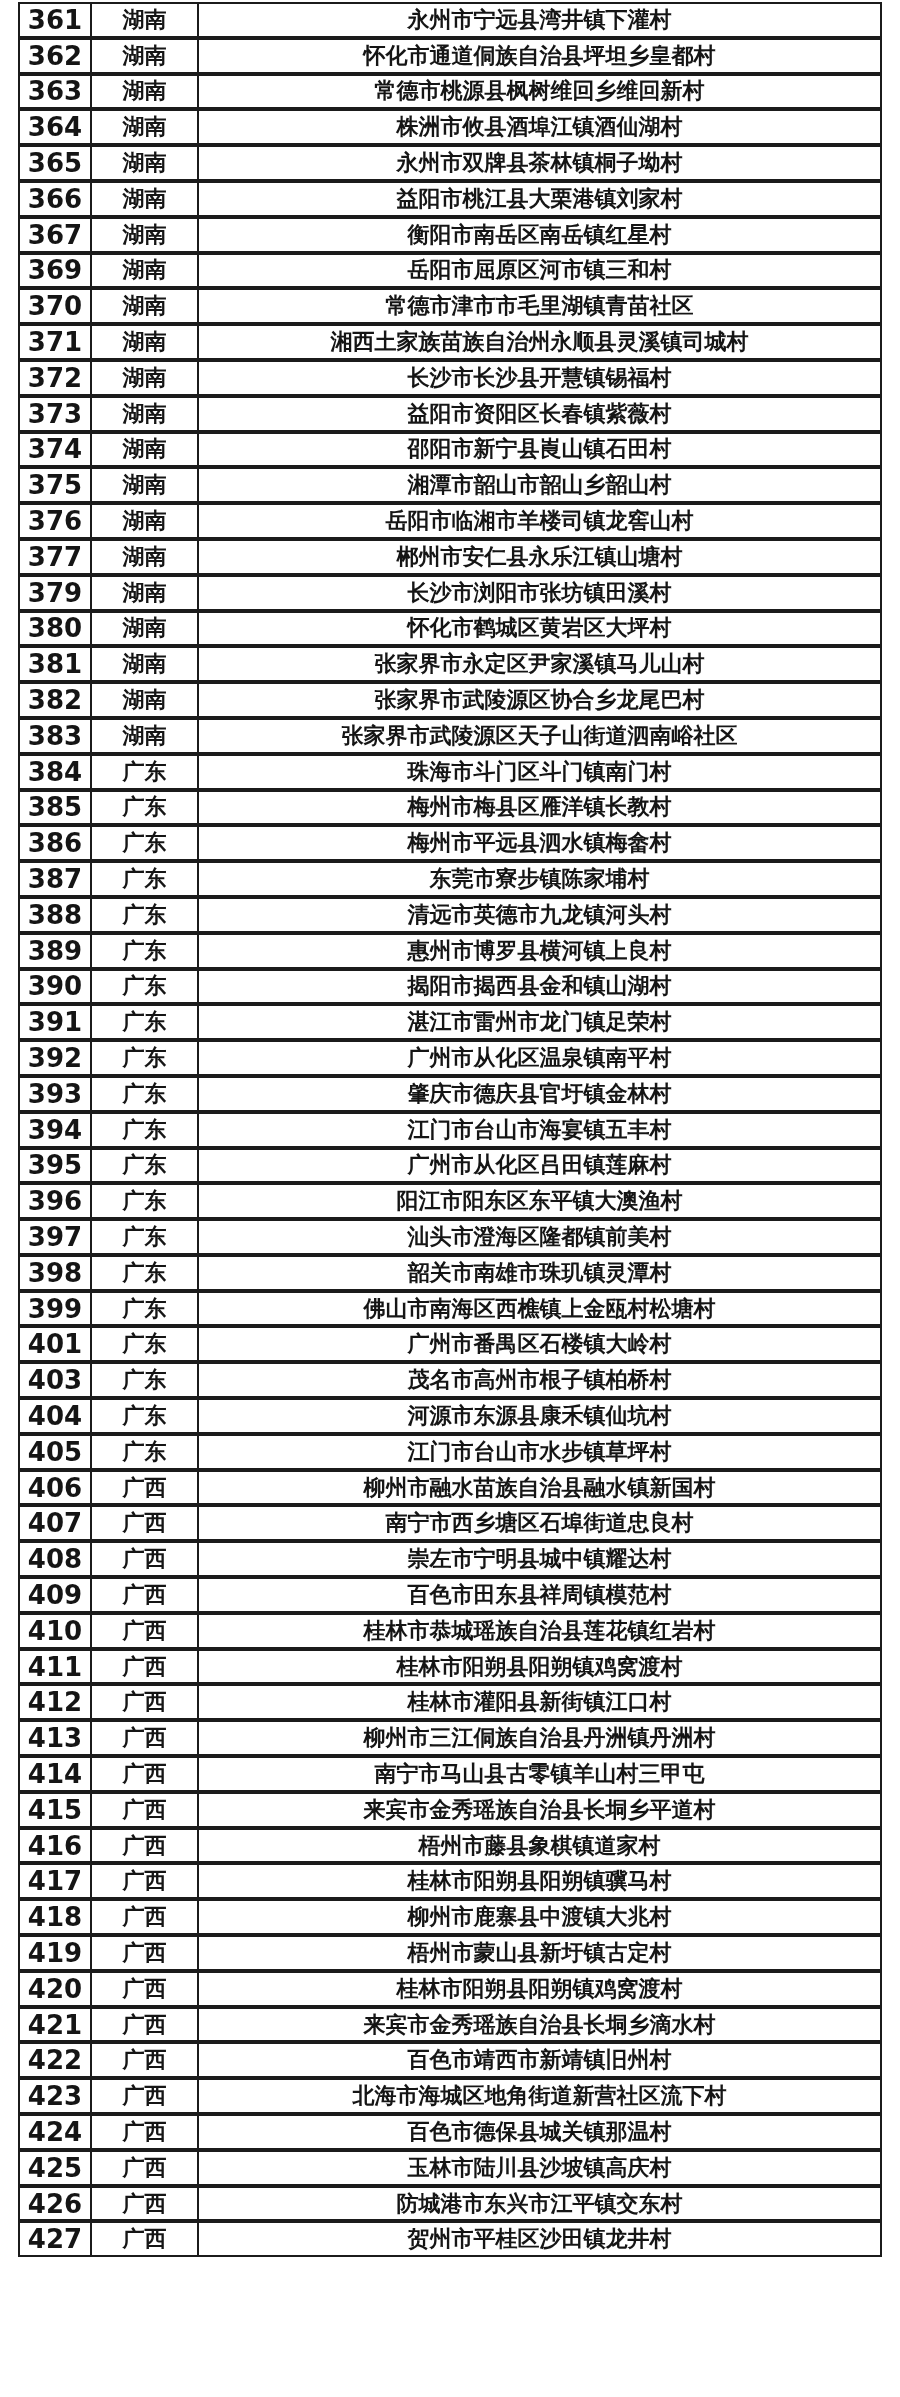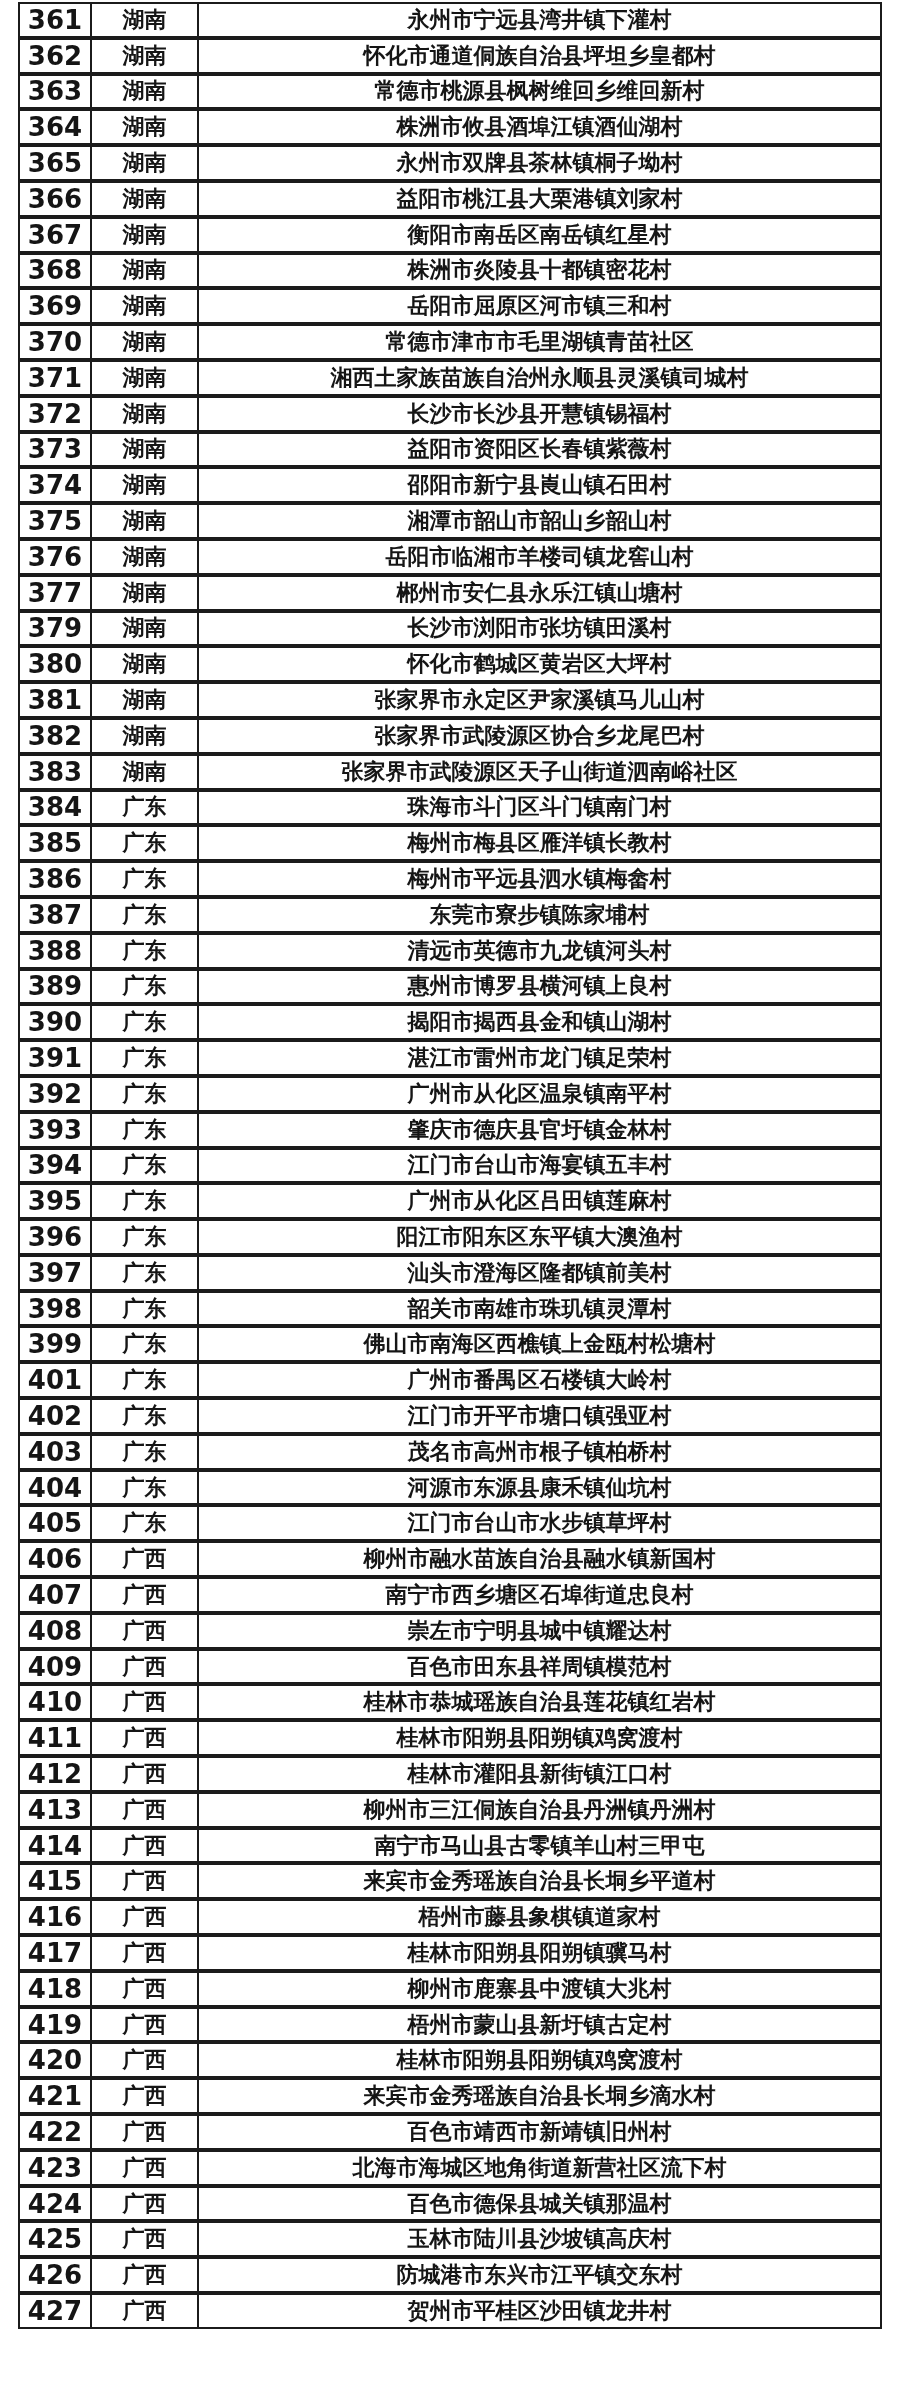--- a/index.html
+++ b/index.html
@@ -88,25 +88,20 @@
           <td class="cell-no">366</td>
           <td class="cell-prov">湖南</td>
           <td class="cell-name">益阳市桃江县大栗港镇刘家村</td>
         </tr>
         <tr>
           <td class="cell-no">367</td>
           <td class="cell-prov">湖南</td>
           <td class="cell-name">衡阳市南岳区南岳镇红星村</td>
         </tr>
         <tr>
-          <td class="cell-no">368</td>
-          <td class="cell-prov">湖南</td>
-          <td class="cell-name">株洲市炎陵县十都镇密花村</td>
-        </tr>
-        <tr>
           <td class="cell-no">369</td>
           <td class="cell-prov">湖南</td>
           <td class="cell-name">岳阳市屈原区河市镇三和村</td>
         </tr>
         <tr>
           <td class="cell-no">370</td>
           <td class="cell-prov">湖南</td>
           <td class="cell-name">常德市津市市毛里湖镇青苗社区</td>
         </tr>
         <tr>
@@ -246,25 +241,20 @@
         </tr>
         <tr>
           <td class="cell-no">399</td>
           <td class="cell-prov">广东</td>
           <td class="cell-name">佛山市南海区西樵镇上金瓯村松塘村</td>
         </tr>
         <tr>
           <td class="cell-no">401</td>
           <td class="cell-prov">广东</td>
           <td class="cell-name">广州市番禺区石楼镇大岭村</td>
-        </tr>
-        <tr>
-          <td class="cell-no">402</td>
-          <td class="cell-prov">广东</td>
-          <td class="cell-name">江门市开平市塘口镇强亚村</td>
         </tr>
         <tr>
           <td class="cell-no">403</td>
           <td class="cell-prov">广东</td>
           <td class="cell-name">茂名市高州市根子镇柏桥村</td>
         </tr>
         <tr>
           <td class="cell-no">404</td>
           <td class="cell-prov">广东</td>
           <td class="cell-name">河源市东源县康禾镇仙坑村</td>

